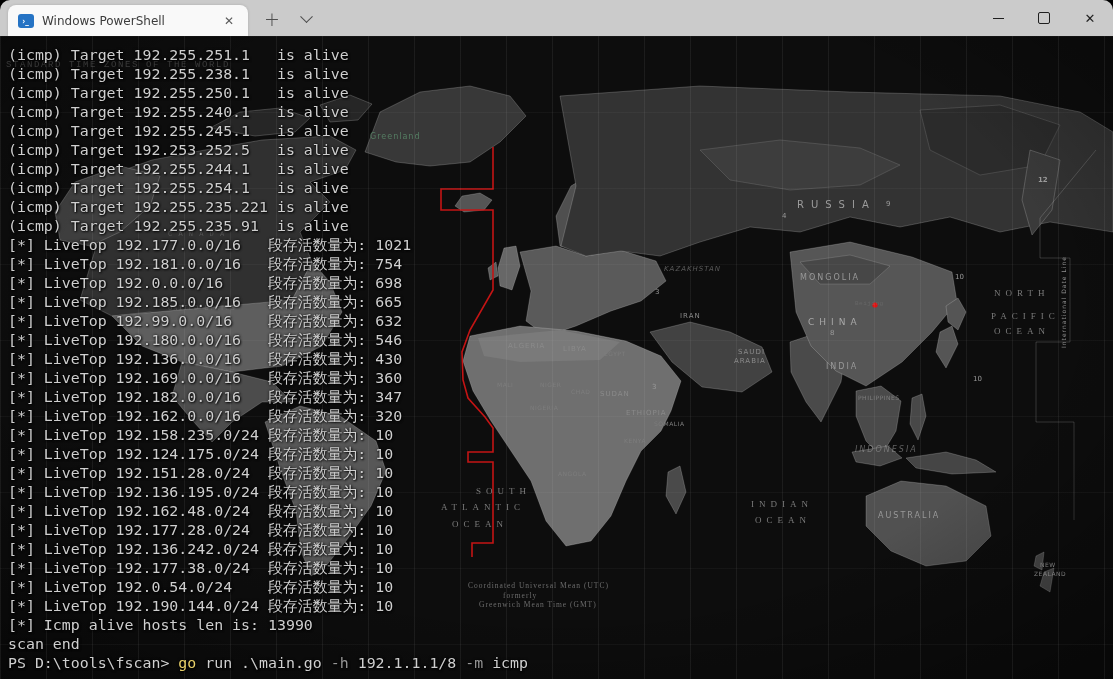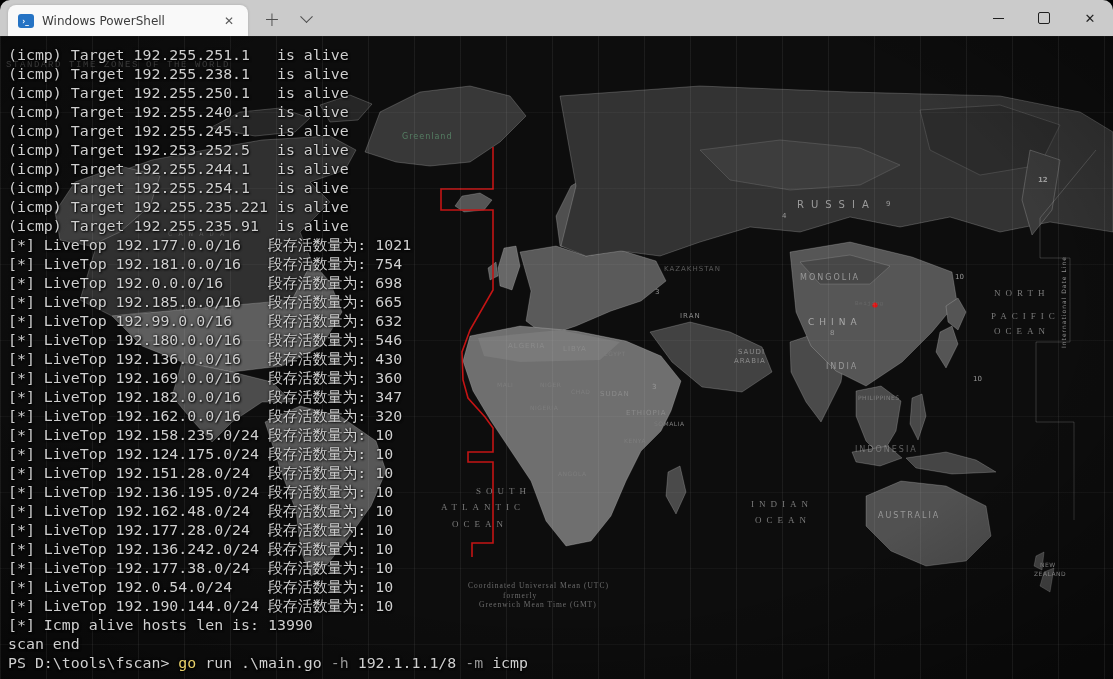--- a/index.html
+++ b/index.html
@@ -37,21 +37,21 @@
   .lbl.maptitle{font-family:"Liberation Serif","DejaVu Serif",serif;font-size:9px;letter-spacing:1.6px;color:#9a9a9a;opacity:.32;}
   .lbl.big{font-size:10px;letter-spacing:7px;color:#9c9c9c;}
   .lbl.big2{font-size:9px;letter-spacing:5px;color:#a8a8a8;}
   .lbl.med{font-size:8px;letter-spacing:2px;color:#989898;}
   .lbl.sm{font-size:7px;letter-spacing:1px;color:#8a8a8a;}
   .lbl.tiny{font-size:6px;letter-spacing:.5px;color:#7d7d7d;}
   .lbl.ocean{font-family:"Liberation Serif","DejaVu Serif",serif;font-size:9px;letter-spacing:5px;color:#7b7b7b;}
   .lbl.utc{font-family:"Liberation Serif","DejaVu Serif",serif;font-size:7.5px;letter-spacing:1px;color:#6d6d6d;}
   .lbl.tz{font-size:7px;color:#9a9a9a;letter-spacing:0;}
   .lbl.green{color:#557e63;font-size:8px;}
-  .lbl.faint{opacity:.6;}
+  .lbl.faint{opacity:.6;font-style:italic;}
   .lbl.faint2{opacity:.4;font-family:Liberation Mono, monospace;}
   .lbl.vert{transform:rotate(-90deg);transform-origin:left top;font-size:6px;color:#909090;}
 
   .term-text{position:absolute;top:36px;left:0;right:0;bottom:0;z-index:4;padding:10px 0 0 8px;
     font-family:"DejaVu Sans Mono","Liberation Mono",monospace;font-size:14.9px;line-height:19px;
     color:#cfcfcf;white-space:pre;text-shadow:0 0 3px rgba(0,0,0,.9),1px 1px 2px rgba(0,0,0,.8);}
   .tline{height:19px;}
   .seg-command{color:#e8d069;}
   .seg-parameter{color:#969696;}
   .seg-default{color:#cfcfcf;}
@@ -137,21 +137,21 @@
       <radialGradient id="vg" cx="50%" cy="45%" r="75%">
         <stop offset="60%" stop-color="rgba(0,0,0,0)"></stop>
         <stop offset="100%" stop-color="rgba(0,0,0,0.45)"></stop>
       </radialGradient>
     </defs>
   </svg>
 
   <div class="gridlines"></div>
   <div class="map-labels">
       <span class="lbl maptitle" style="left: 6px; top: 60px; font-family: Liberation Mono, monospace;">STANDARD TIME ZONES OF THE WORLD</span>
-      <span class="lbl green" style="left: 370px; top: 132px; padding-left: 32px;">Greenland</span>
+      <span class="lbl green" style="left: 370px; top: 132px;">Greenland</span>
       <span class="lbl big" style="left: 797px; top: 199px;">RUSSIA</span>
       <span class="lbl med" style="left: 800px; top: 273px;">MONGOLIA</span>
       <span class="lbl big2" style="left: 808px; top: 317px;">CHINA</span>
       <span class="lbl sm faint" style="left: 664px; top: 265px;">KAZAKHSTAN</span>
       <span class="lbl sm" style="left: 680px; top: 312px;">IRAN</span>
       <span class="lbl sm" style="left: 738px; top: 348px;">SAUDI</span>
       <span class="lbl sm" style="left: 734px; top: 357px; text-align: right;">ARABIA</span>
       <span class="lbl med" style="left: 826px; top: 362px;">INDIA</span>
       <span class="lbl sm" style="left: 600px; top: 390px;">SUDAN</span>
       <span class="lbl sm" style="left: 626px; top: 409px;">ETHIOPIA</span>

